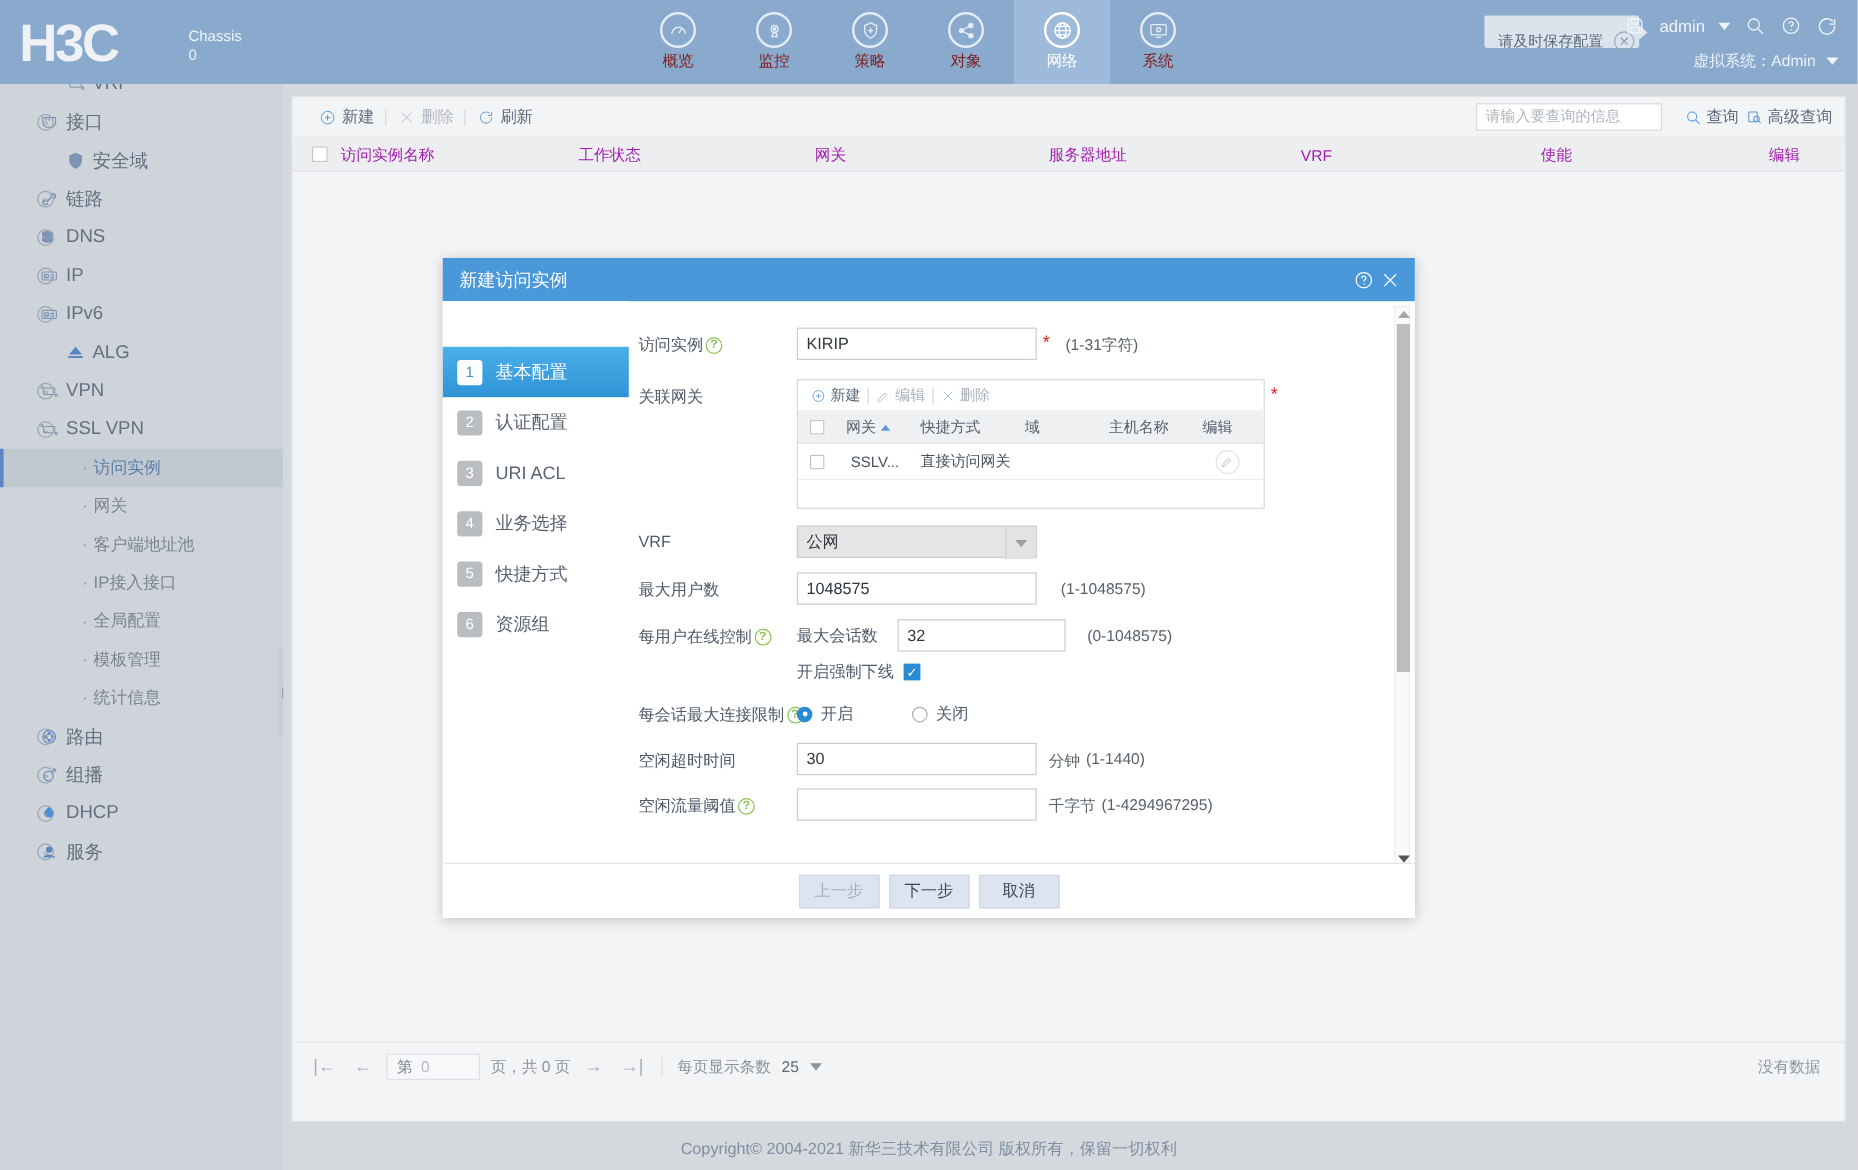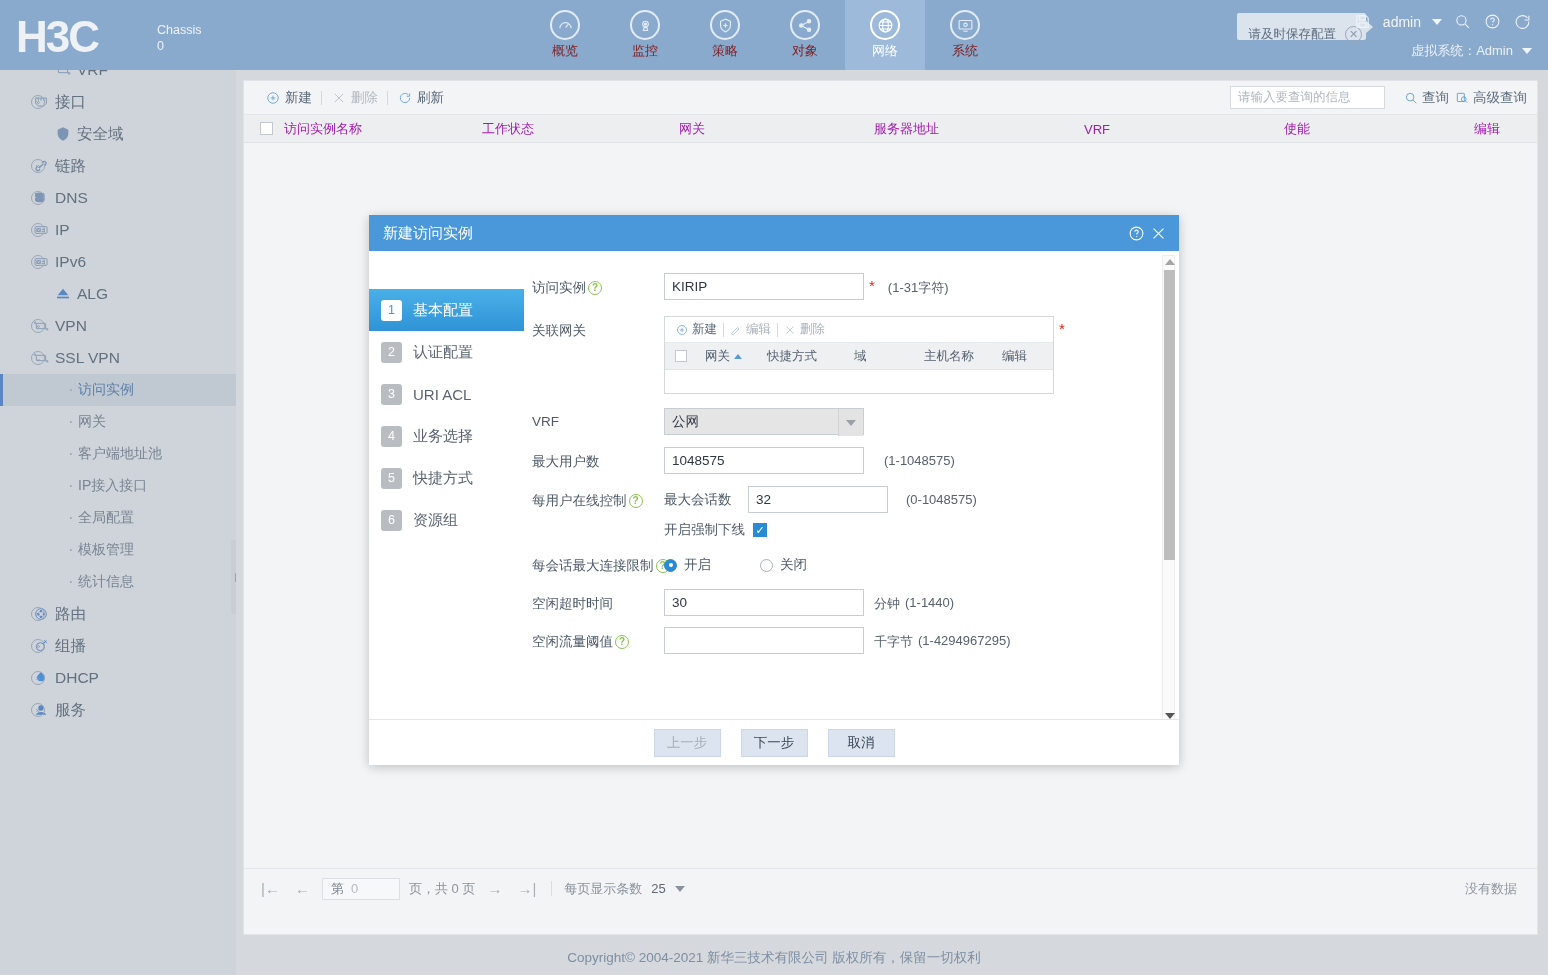--- a/index.html
+++ b/index.html
@@ -241,21 +241,21 @@
 
   .vscroll { position: absolute; right: 4px; top: 4px; width: 13px; height: 468px; background: #fafafa; border: 1px solid #ededed; }
   .vscroll .thumb { position: absolute; left: 1px; top: 14px; width: 11px; height: 290px; background: #bdbdbd; }
   .vscroll .ar { position: absolute; left: 2px; width: 0; height: 0; }
   .vscroll .up { top: 3px; border-left: 5px solid transparent; border-right: 5px solid transparent; border-bottom: 6px solid #a5a5a5; }
   .vscroll .dn { bottom: 3px; border-left: 5px solid transparent; border-right: 5px solid transparent; border-top: 6px solid #555; }
 
   .modal-ft {
     position: absolute; bottom: 0; left: 0; width: 810px; height: 46px;
     border-top: 1px solid #e4e6e9; background: #fff;
-    display: flex; align-items: center; justify-content: center; gap: 20px;
+    display: flex; align-items: center; justify-content: center; gap: 8px;
   }
   .mbtn {
     min-width: 67px; height: 28px; background: #dce4f0; border: 1px solid #ccd6e6;
     font-size: 13.5px; color: #3b4657; display: flex; align-items: center; justify-content: center;
     cursor: pointer;
   }
   .mbtn.dis { color: #a6aeba; cursor: default; }
 </style>
 </head>
 <body>
@@ -750,20 +750,36 @@
                 </div>
               <div class="c1">
                 <span>网关</span>
                 <span class="sortarrow"></span>
               </div>
               <div class="c2">快捷方式</div>
               <div class="c3">域</div>
               <div class="c4">主机名称</div>
               <div class="c5">编辑</div>
             </div>
+            <div class="gwrow">
+              <div class="c0">
+                  <span class="minichk"></span>
+                </div>
+              <div class="c1" style="padding-left:12px">SSLV...</div>
+              <div class="c2">直接访问网关</div>
+              <div class="c3"></div>
+              <div class="c4"></div>
+              <div class="c5" style="justify-content:center;padding-left:0">
+                <span class="pencil">
+                  <svg viewBox="0 0 24 24">
+                      <path d="M4 18l11-11 3 3-11 11H4z"></path>
+                    </svg>
+                </span>
+              </div>
+            </div>
             <div class="gwempty"></div>
           </div>
           <div class="req">*</div>
         </div>
 
         <div class="frow" style="margin-top:14px">
           <div class="flabel">
             <span>VRF</span>
           </div>
           <div class="inp sel-like">

